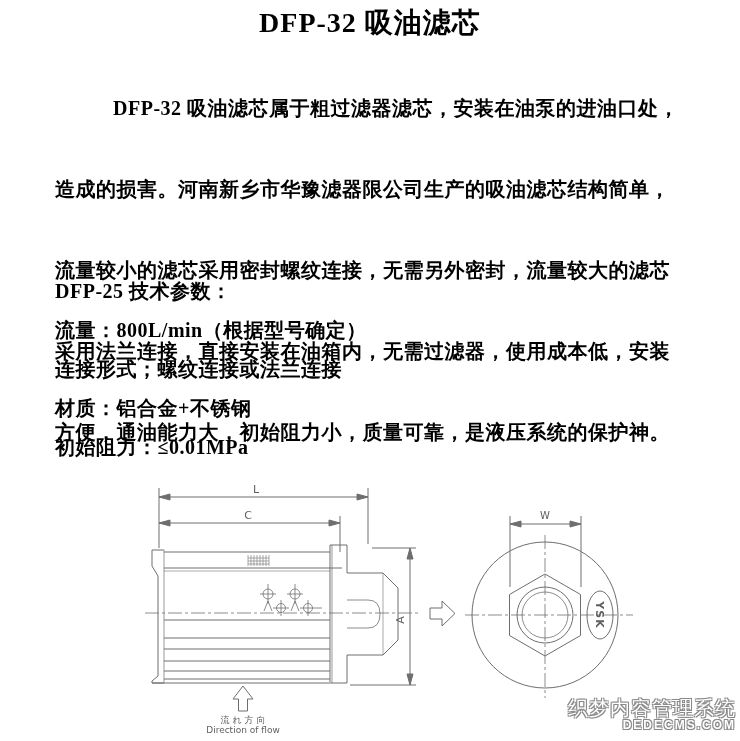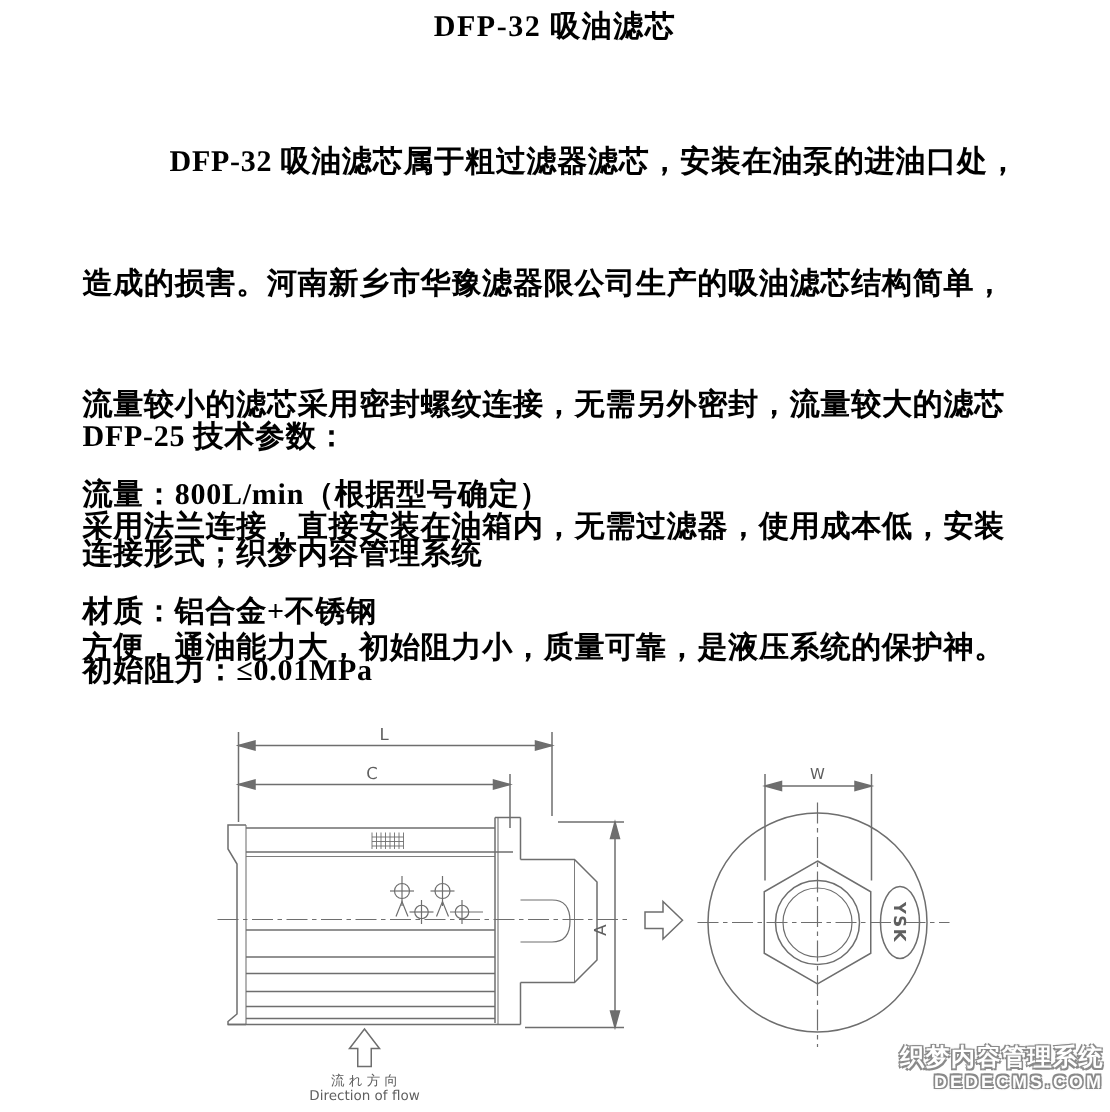--- a/index.html
+++ b/index.html
@@ -2,21 +2,21 @@
 <html><head>
 <meta charset="utf-8">
 <style>
   html,body{margin:0;padding:0;background:#fff;}
   .page{
     position:relative;width:740px;height:741px;background:#ffffff;overflow:hidden;
     font-family:"Liberation Serif","DejaVu Sans",serif;color:#000;
   }
   .doc-title{
     position:absolute;top:4px;left:0;width:100%;text-align:center;
-    font-size:20px;font-weight:bold;letter-spacing:1px;
+    font-size:28px;font-weight:bold;letter-spacing:1px;
   }
   .para{position:absolute;top:46px;left:55px;width:632px;}
   .para-line{
     height:37px;line-height:37px;font-size:20px;font-weight:bold;
     white-space:nowrap;letter-spacing:0.5px;margin-top:44px;
   }
   .para-line.indent{padding-left:58px;}
   .specs{position:absolute;top:276px;left:55px;width:632px;}
   .spec-line{
     height:39px;line-height:30px;font-size:20px;font-weight:bold;
@@ -25,21 +25,21 @@
   .drawing{position:absolute;left:0;top:480px;}
   .drawing text{
     font-family:"DejaVu Sans","Liberation Sans",sans-serif;
     fill:#5f5f5f;
   }
   .watermark{
     position:absolute;right:4px;top:698px;text-align:right;line-height:1.05;
     font-family:"Liberation Sans",sans-serif;
   }
   .wm1{
-    font-size:16px;font-weight:bold;color:#ffffff;
+    font-size:20px;font-weight:normal;color:#ffffff;
     text-shadow:-1px -1px 0 #8a8a8a,1px -1px 0 #8a8a8a,-1px 1px 0 #8a8a8a,1px 1px 0 #8a8a8a,0 0 2px #b5b5b5;
     letter-spacing:1px;
   }
   .wm2{
     font-size:12px;font-weight:bold;color:#ffffff;
     text-shadow:-1px -1px 0 #8a8a8a,1px -1px 0 #8a8a8a,-1px 1px 0 #8a8a8a,1px 1px 0 #8a8a8a,0 0 2px #b5b5b5;
     letter-spacing:2px;
   }
 </style>
 </head>
@@ -53,21 +53,21 @@
     <div class="para-line indent">DFP-32 吸油滤芯属于粗过滤器滤芯，安装在油泵的进油口处，</div>
     <div class="para-line">造成的损害。河南新乡市华豫滤器限公司生产的吸油滤芯结构简单，</div>
     <div class="para-line">流量较小的滤芯采用密封螺纹连接，无需另外密封，流量较大的滤芯</div>
     <div class="para-line">采用法兰连接，直接安装在油箱内，无需过滤器，使用成本低，安装</div>
     <div class="para-line">方便，通油能力大，初始阻力小，质量可靠，是液压系统的保护神。</div>
   </div>
 
   <div class="specs">
     <div class="spec-line">DFP-25 技术参数：</div>
     <div class="spec-line">流量：800L/min（根据型号确定）</div>
-    <div class="spec-line">连接形式；织梦内容管理系统</div>
+    <div class="spec-line">连接形式；螺纹连接或法兰连接</div>
     <div class="spec-line">材质：铝合金+不锈钢</div>
     <div class="spec-line">初始阻力：≤0.01MPa</div>
   </div>
 
   <svg class="drawing" width="740" height="261" viewBox="0 0 740 261">
     <g stroke="#6e6e6e" stroke-width="1" fill="none">
 
       <g>
         <line x1="159" y1="8" x2="159" y2="68"></line>
         <line x1="368" y1="8" x2="368" y2="64"></line>

